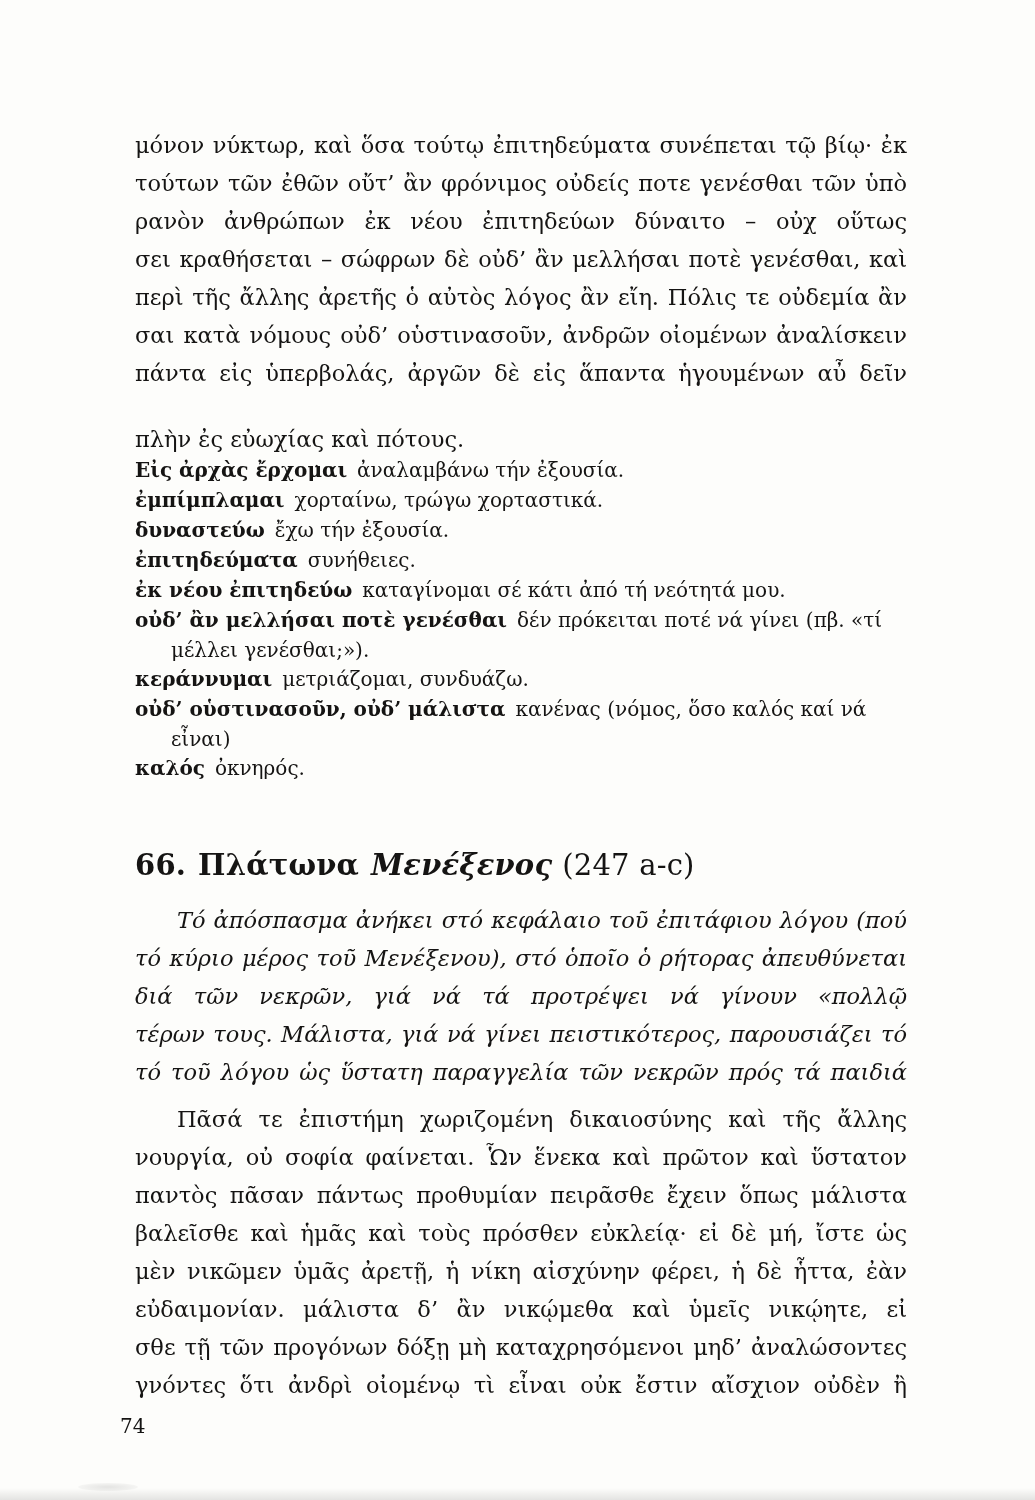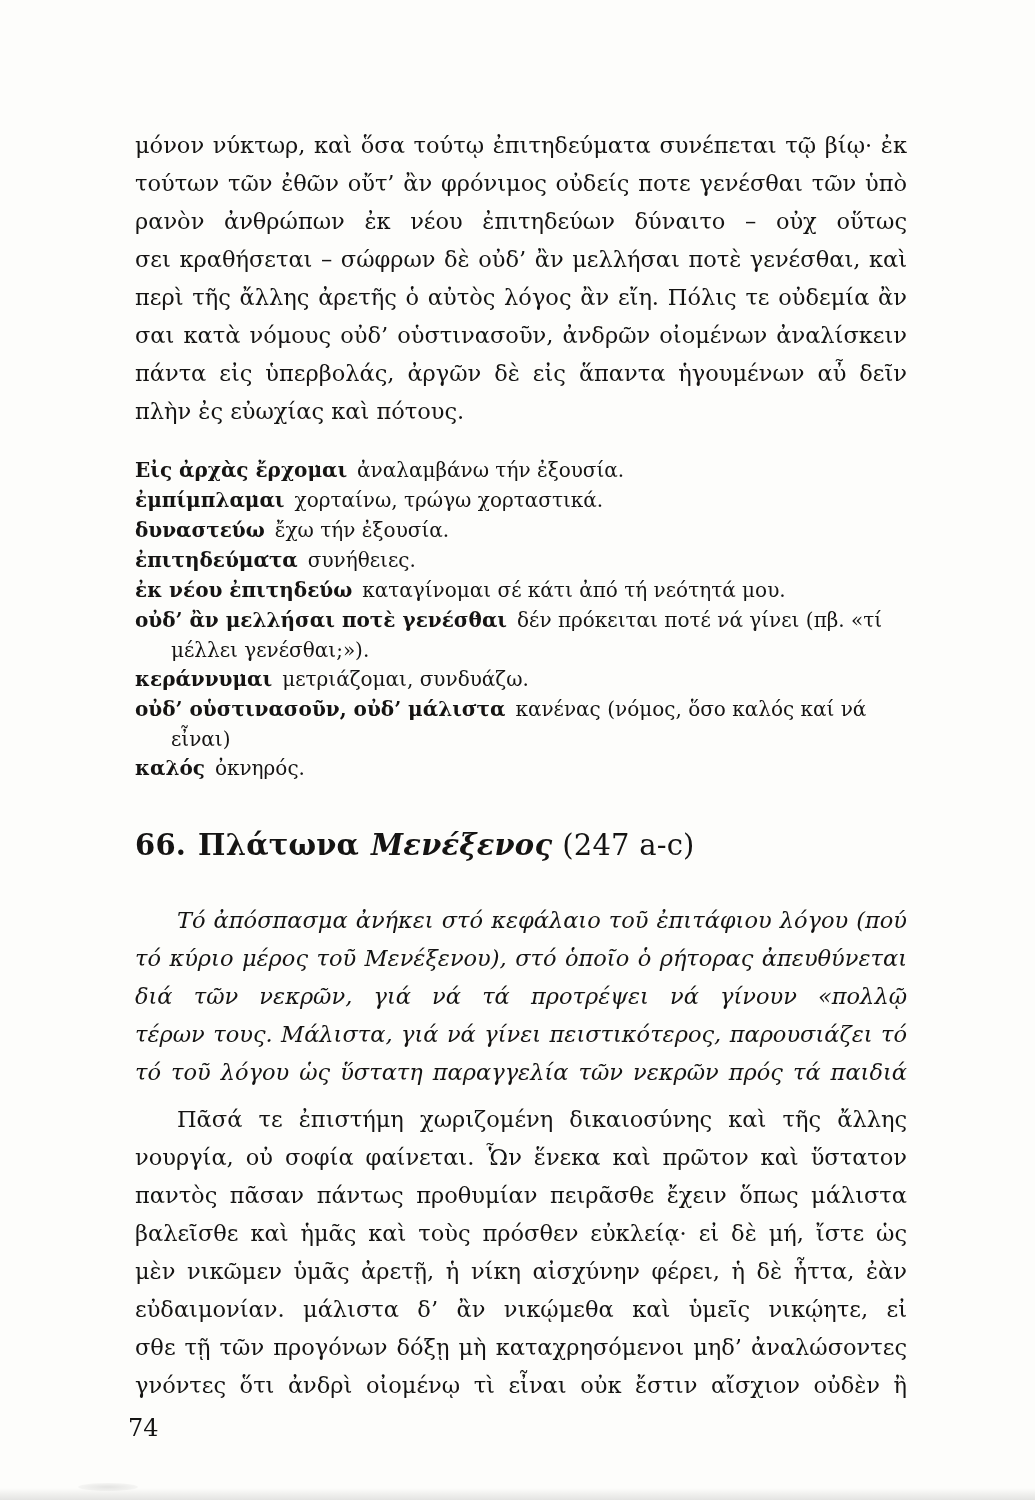--- a/index.html
+++ b/index.html
@@ -26,21 +26,21 @@
   .passage { font-size: 22.5px; }
   .passage .line {
     line-height: 38px;
     height: 38px;
     overflow: hidden;
   }
   .jline {
     text-align: justify;
     text-align-last: justify;
   }
-  .lline { text-align: center; text-align-last: left; }
+  .lline { text-align: center; text-align-last: left; margin-top: 28px; }
   .indent { padding-left: 42px; }
   
   .glossary {
     font-size: 20px;
     line-height: 29px;
   }
   .gloss-entry {
     padding-left: 36px;
     text-indent: -36px;
   }
@@ -63,23 +63,23 @@
   .sh-citation { font-weight: normal; }
   
   .intro { font-style: italic; font-size: 22.5px; }
   .intro .line {
     line-height: 38px;
     height: 38px;
     overflow: hidden;
   }
   .page-number {
     position: absolute;
-    left: 128px;
+    left: 120px;
     top: 1414px;
-    font-size: 24px;
+    font-size: 20px;
   }
   .bottom-shadow {
     position: absolute;
     left: 0;
     bottom: 0;
     width: 1035px;
     height: 12px;
     background: linear-gradient(to bottom, rgba(0,0,0,0), rgba(0,0,0,0.10));
   }
   .corner-smudge {
@@ -113,21 +113,21 @@
     <div class="gloss-entry"><span class="gloss-term">ἐμπίμπλαμαι</span><span class="gloss-sep">·</span><span class="gloss-def">χορταίνω, τρώγω χορταστικά.</span></div>
     <div class="gloss-entry"><span class="gloss-term">δυναστεύω</span><span class="gloss-sep">·</span><span class="gloss-def">ἔχω τήν ἐξουσία.</span></div>
     <div class="gloss-entry"><span class="gloss-term">ἐπιτηδεύματα</span><span class="gloss-sep">·</span><span class="gloss-def">συνήθειες.</span></div>
     <div class="gloss-entry"><span class="gloss-term">ἐκ νέου ἐπιτηδεύω</span><span class="gloss-sep">·</span><span class="gloss-def">καταγίνομαι σέ κάτι ἀπό τή νεότητά μου.</span></div>
     <div class="gloss-entry"><span class="gloss-term">οὐδ’ ἂν μελλήσαι ποτὲ γενέσθαι</span><span class="gloss-sep">·</span><span class="gloss-def">δέν πρόκειται ποτέ νά γίνει (πβ. «τί μέλλει γενέσθαι;»).</span></div>
     <div class="gloss-entry"><span class="gloss-term">κεράννυμαι</span><span class="gloss-sep">·</span><span class="gloss-def">μετριάζομαι, συνδυάζω.</span></div>
     <div class="gloss-entry"><span class="gloss-term">οὐδ’ οὑστινασοῦν, οὐδ’ μάλιστα</span><span class="gloss-sep">·</span><span class="gloss-def">κανένας (νόμος, ὅσο καλός καί νά εἶναι)</span></div>
     <div class="gloss-entry"><span class="gloss-term">καλός</span><span class="gloss-sep">·</span><span class="gloss-def">ὀκνηρός.</span></div>
   </div>
 
-  <div class="text-block section-heading" style="top:828px">
+  <div class="text-block section-heading" style="top:848px">
     <span class="sh-number">66.</span><span class="sh-author">Πλάτωνα</span><span class="sh-work">Μενέξενος</span><span class="sh-citation">(247 a-c)</span>
   </div>
 
   <div class="text-block intro" style="top:901px">
     <div class="line jline indent">Τό ἀπόσπασμα ἀνήκει στό κεφάλαιο τοῦ ἐπιτάφιου λόγου (πού ἀποτελεῖ</div>
     <div class="line jline">τό κύριο μέρος τοῦ Μενέξενου), στό ὁποῖο ὁ ρήτορας ἀπευθύνεται στά παι-</div>
     <div class="line jline">διά τῶν νεκρῶν, γιά νά τά προτρέψει νά γίνουν «πολλῷ κάρρονες» τῶν πα-</div>
     <div class="line jline">τέρων τους. Μάλιστα, γιά νά γίνει πειστικότερος, παρουσιάζει τό μέρος αὐ-</div>
     <div class="line jline">τό τοῦ λόγου ὡς ὕστατη παραγγελία τῶν νεκρῶν πρός τά παιδιά τους.</div>
   </div>

